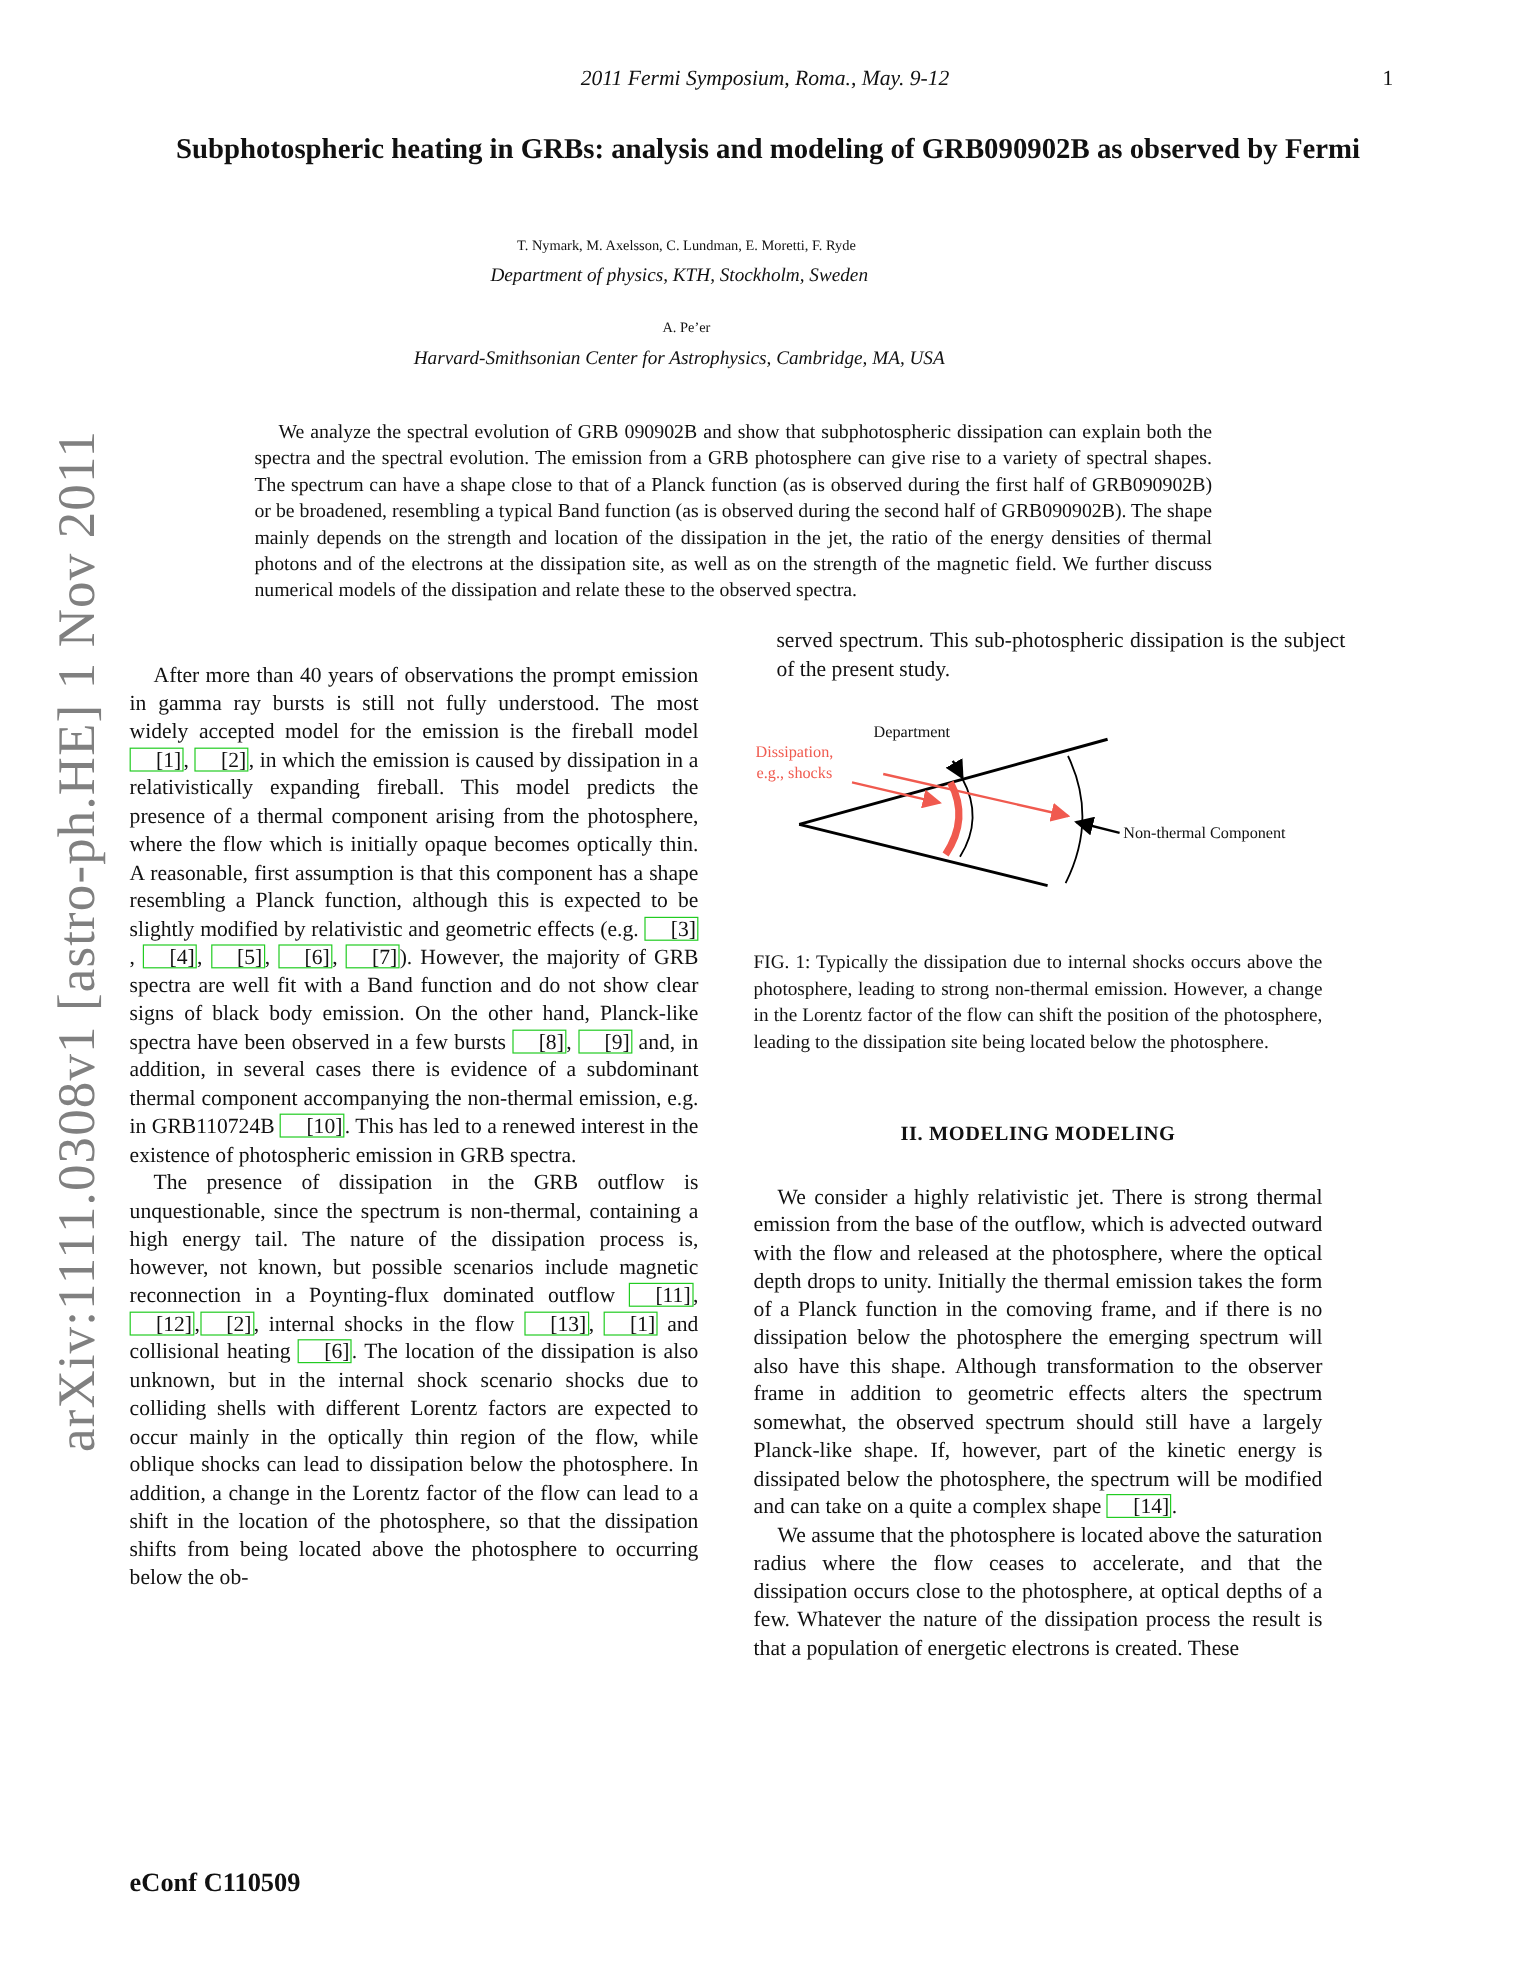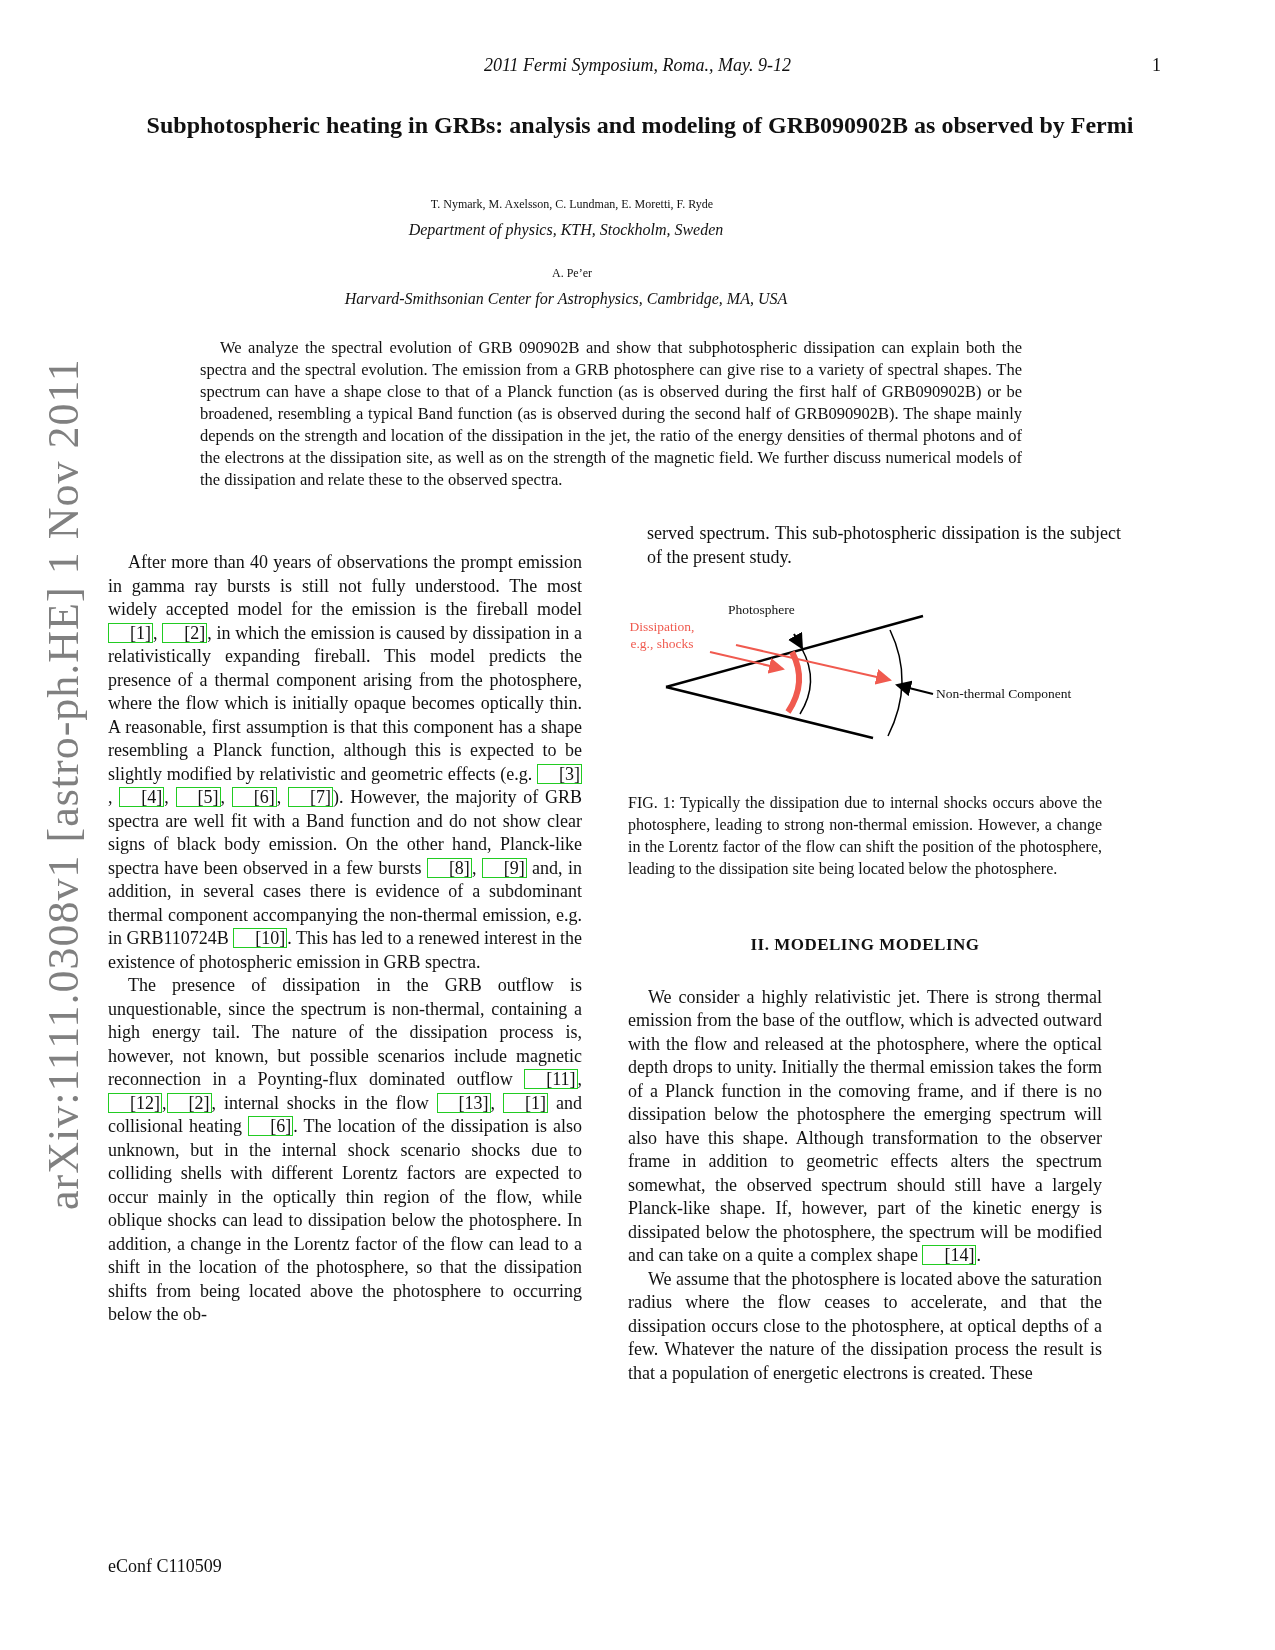--- a/index.html
+++ b/index.html
@@ -5,29 +5,29 @@
   html, body { margin:0; padding:0; background:#ffffff; }
   body { width:1275px; height:1650px; position:relative; overflow:hidden;
          font-family:"Liberation Serif","DejaVu Serif",serif; color:#111; }
   .abs { position:absolute; }
   .runhead { top:55px; left:0; width:1275px; text-align:center; font-style:italic; font-size:18px; }
   .pagenum { top:55px; left:1152px; font-size:18px; }
   .title { top:110px; left:110px; width:1060px; text-align:center; font-weight:bold; font-size:24px; line-height:30px; }
   .authors { top:197px; left:0; width:1144px; text-align:center; font-size:12px; }
   .aff { left:0; width:1132px; text-align:center; font-style:italic; font-size:16px; }
   .abstract { top:333px; left:196px; width:830px; font-size:16.5px; line-height:22px; text-align:justify; }
-  .abstract p { margin:4px; text-indent:20px; }
+  .abstract p { margin:16px; text-indent:20px; }
   .sidebar-id { left:38px; top:1210px; width:840px; transform-origin:0 0; transform:rotate(-90deg);
                 font-size:44px; color:#808080; letter-spacing:1px; white-space:nowrap; }
   .col { font-size:18px; line-height:23.5px; text-align:justify; }
   .col p { margin:0; text-indent:20px; }
   .sechead { font-weight:bold; font-size:17px; text-align:center; letter-spacing:0.5px; }
   .cite { display:inline-block; border:1.5px solid #22cc22; padding:0 1px; line-height:18px; }
   .caption { font-size:16px; line-height:22px; text-align:justify; }
-  .footer { top:1556px; left:108px; font-weight:normal; font-size:18px;text-align:center; }
+  .footer { top:1556px; left:108px; font-weight:bold; font-size:22px;text-align:center; }
 </style>
 </head>
 <body>
 
 <div class="abs runhead">2011 Fermi Symposium, Roma., May. 9-12</div>
 <div class="abs pagenum">1</div>
 
 <div class="abs sidebar-id">arXiv:1111.0308v1  [astro-ph.HE]  1 Nov 2011</div>
 
 <div class="abs title">Subphotospheric heating in GRBs: analysis and modeling of GRB090902B as observed by Fermi</div>
@@ -64,21 +64,21 @@
     <line x1="26" y1="75" x2="283" y2="4" stroke="#000" stroke-width="2.5"></line>
     <line x1="26" y1="75" x2="233" y2="126" stroke="#000" stroke-width="2.5"></line>
     <path d="M152,40 Q168,70 148,100" stroke="#f05a4f" stroke-width="6" fill="none"></path>
     <path d="M162,37 Q180,70 160,102" stroke="#000" stroke-width="1.5" fill="none"></path>
     <path d="M250,18 Q275,70 248,124" stroke="#000" stroke-width="1.5" fill="none"></path>
     <line x1="154" y1="22" x2="162" y2="36" stroke="#000" stroke-width="2" marker-end="url(#ah)"></line>
     <line x1="70" y1="40" x2="143" y2="57" stroke="#f05a4f" stroke-width="2" marker-end="url(#ahr)"></line>
     <line x1="96" y1="33" x2="250" y2="68" stroke="#f05a4f" stroke-width="2" marker-end="url(#ahr)"></line>
     <line x1="293" y1="82" x2="257" y2="73" stroke="#000" stroke-width="2" marker-end="url(#ah)"></line>
   </svg>
-  <div class="abs" style="top:-10px; left:88px; font-size:13.5px;">Photosphere</div>
+  <div class="abs" style="top:-10px; left:88px; font-size:13.5px;">Department</div>
   <div class="abs" style="top:6px; left:-18px; width:80px; text-align:center; font-size:13.5px; color:#f05a4f; line-height:17px;">
     <div>Dissipation,</div>
     <div>e.g., shocks</div>
   </div>
   <div class="abs" style="top:74px; left:296px; font-size:13.5px; white-space:nowrap;">Non-thermal Component</div>
 </div>
 
 <div class="abs caption" style="top:792px; left:628px; width:474px;">FIG. 1: Typically the dissipation due to internal shocks occurs above the photosphere, leading to strong non-thermal emission. However, a change in the Lorentz factor of the flow can shift the position of the photosphere, leading to the dissipation site being located below the photosphere.</div>
 
 <div class="abs col" style="top:933px; left:628px; width:474px;">

